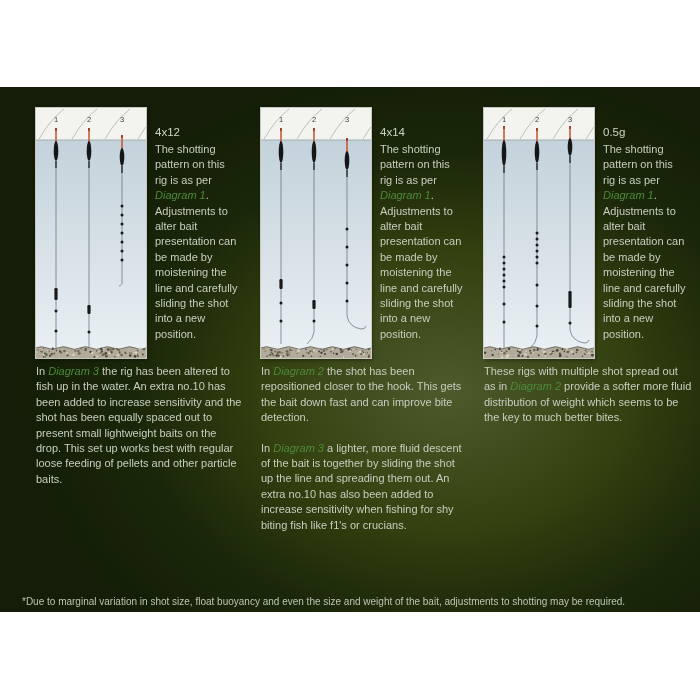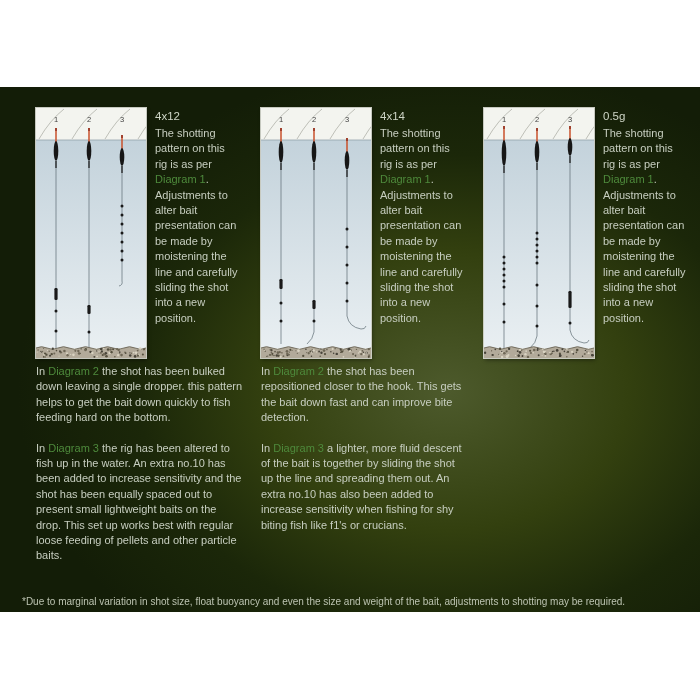--- a/index.html
+++ b/index.html
@@ -16,26 +16,26 @@
   .col-1{left:36px;}
   .col-2{left:261px;}
   .col-3{left:484px;}
   .top-row{display:flex;}
   .panel{
     flex:none;width:110px;height:250px;position:relative;
     box-shadow:0 0 0 1px rgba(230,232,224,0.85), 1px 2px 4px rgba(0,0,0,0.45);
     background:#f3f4ef;
   }
   .panel svg{display:block;}
-  .side{margin-left:9px;width:84px;}
+  .side{margin-left:9px;width:84px;margin-top:16px;}
   .float-label{font-size:11.5px;line-height:15px;color:#ced5c6;margin:1px 0 2px 0;}
   .intro{font-size:11px;line-height:15.4px;color:#c7cec0;}
   .paras{margin-top:6px;width:208px;}
   .paras p{font-size:11px;line-height:15.4px;color:#c7cec0;margin:0 0 15px 0;}
-  .green{color:#4e8a3c;}
+  .green{color:#4e8a3c;font-style:italic;}
   .footnote{
     position:absolute;left:22px;top:508px;width:660px;
     font-size:10px;line-height:13px;color:#bcc3b1;
   }
 </style>
 </head>
 <body>
 
 <div class="canvas">
   <div class="stage">
@@ -171,21 +171,20 @@
               <circle cx="45.146705627441406" cy="240.84704399108887" r="0.696121433377266" fill="#48443a"></circle>
               <circle cx="75.50674533843994" cy="244.30152881145477" r="1.055577540397644" fill="#55503f"></circle>
             </svg>
         </div>
         <div class="side">
           <div class="float-label">4x12</div>
           <div class="intro"><span>The shotting pattern on this rig is as per </span><span class="green">Diagram 1</span><span>. Adjustments to alter bait presentation can be made by moistening the line and carefully sliding the shot into a new position.</span></div>
         </div>
       </div>
       <div class="paras">
-        <p><span>In </span><span class="green">Diagram 2</span><span> the shot has been bulked down leaving a single dropper. this pattern helps to get the bait down quickly to fish feeding hard on the bottom.</span></p>
         <p><span>In </span><span class="green">Diagram 3</span><span> the rig has been altered to fish up in the water. An extra no.10 has been added to increase sensitivity and the shot has been equally spaced out to present small lightweight baits on the drop. This set up works best with regular loose feeding of pellets and other particle baits.</span></p>
       </div>
     </div>
 
     <div class="col col-2">
       <div class="top-row">
         <div class="panel">
           <svg viewBox="0 0 110 250" width="110" height="250">
               <defs>
                 <linearGradient id="wg1" x1="0" y1="0" x2="0" y2="1">
@@ -464,18 +463,19 @@
               <circle cx="108.38219928741455" cy="247.3701022863388" r="1.3665704488754273" fill="#48443a"></circle>
               <circle cx="8.625653266906738" cy="246.8841501623392" r="0.9775920987129212" fill="#48443a"></circle>
             </svg>
         </div>
         <div class="side">
           <div class="float-label">0.5g</div>
           <div class="intro"><span>The shotting pattern on this rig is as per </span><span class="green">Diagram 1</span><span>. Adjustments to alter bait presentation can be made by moistening the line and carefully sliding the shot into a new position.</span></div>
         </div>
       </div>
       <div class="paras">
+        <p><span>These rigs with multiple shot spread out as in </span><span class="green">Diagram 2</span><span> provide a softer more fluid distribution of weight which seems to be the key to much better bites.</span></p>
       </div>
     </div>
 
     <div class="footnote">*Due to marginal variation in shot size, float buoyancy and even the size and weight of the bait, adjustments to shotting may be required.</div>
   </div>
 </div>
 
 </body></html>

